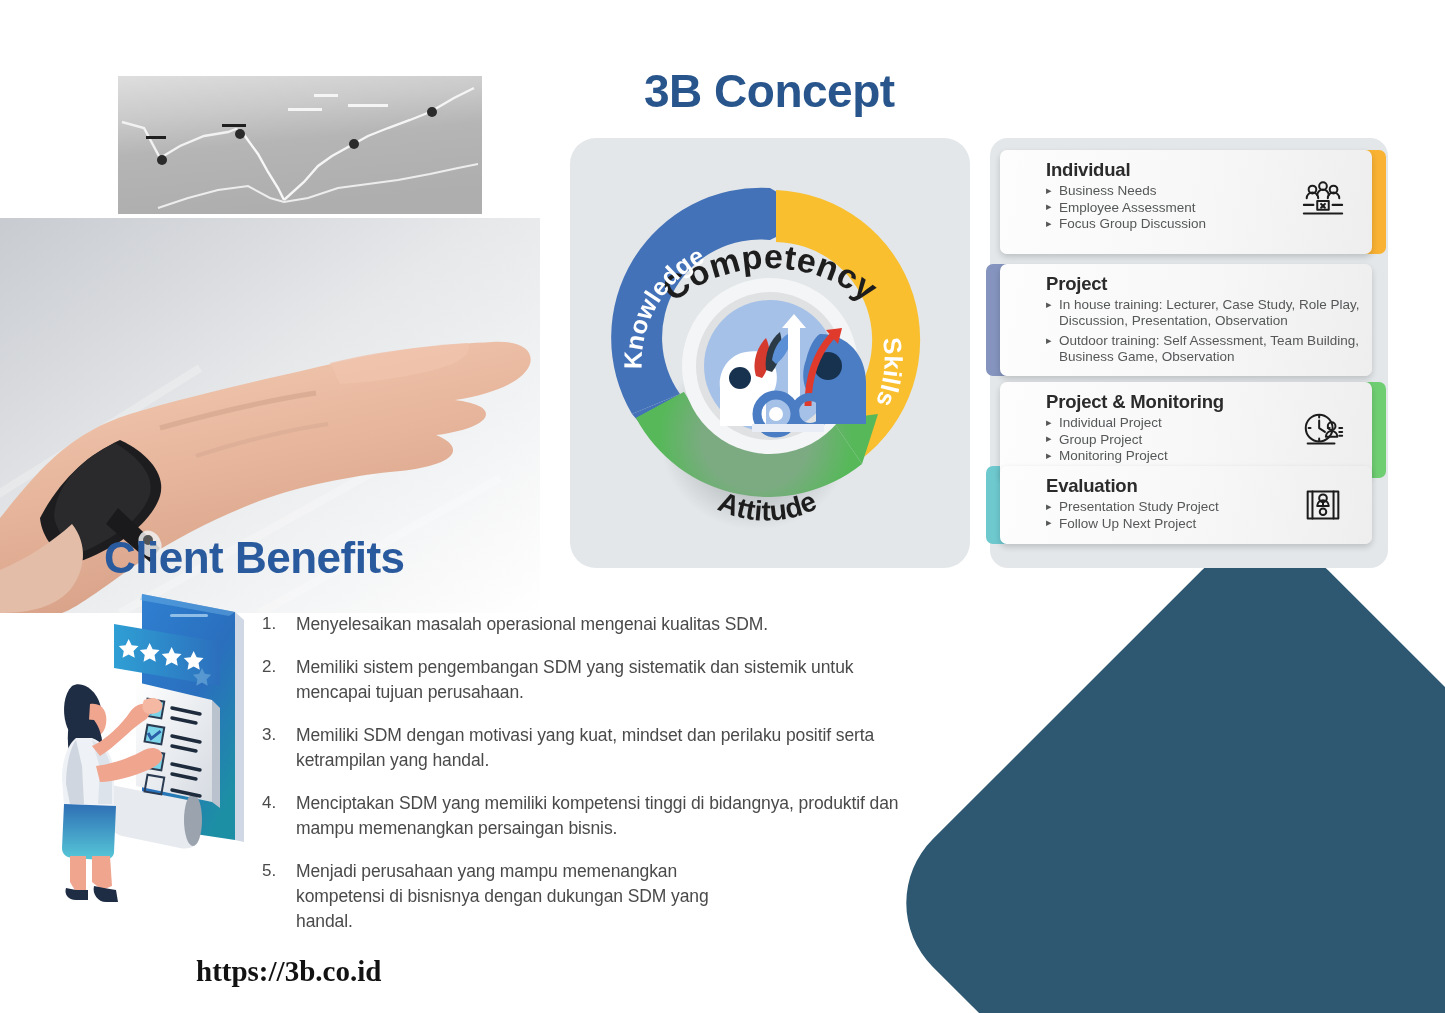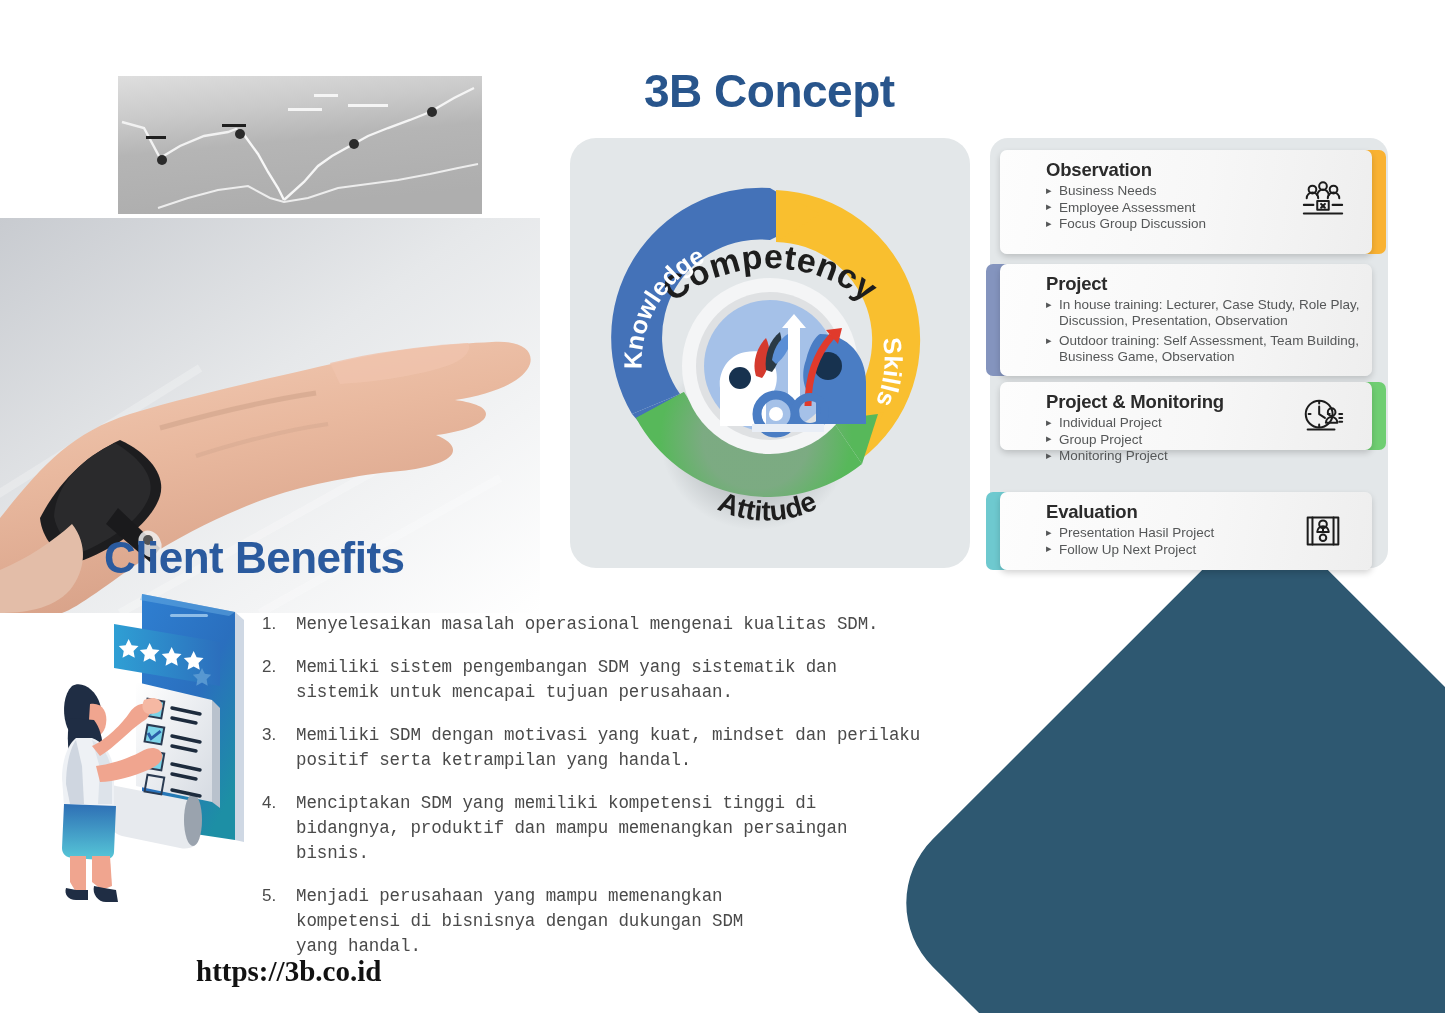--- a/index.html
+++ b/index.html
@@ -103,21 +103,21 @@
   
   .benefits{
     position:absolute;left:262px;top:612px;width:660px;z-index:6;
   }
   .b-item{display:flex;margin-bottom:18px;}
   .b-num{
     width:34px;flex:0 0 34px;
     font-size:17px;color:#4a4a4a;line-height:24px;
   }
   .b-text{
-    font-size:17.5px;color:#4a4a4a;line-height:25px;letter-spacing:-0.1px;font-family:Liberation Mono, monospace;
+    font-size:17.5px;color:#4a4a4a;line-height:25px;letter-spacing:-0.1px;
   }
 
   
   .woman-illus{
     position:absolute;left:30px;top:590px;width:250px;height:320px;z-index:6;
   }
   .woman-illus svg{display:block;width:100%;height:100%;}
 
   
   .site-url{
@@ -286,21 +286,21 @@
         <textPath href="#arcAtt" startOffset="50%" text-anchor="middle">Attitude</textPath>
       </text>
     </svg>
   </div>
 
   <div class="method-panel">
 
     <div class="m-card" style="top:12px;height:104px;">
       <div class="accent right" style="background:#f9b233;"></div>
       <div class="m-inner">
-        <div class="m-title">Observation</div>
+        <div class="m-title">Individual</div>
         <ul class="m-list">
           <li>Business Needs</li>
           <li>Employee Assessment</li>
           <li>Focus Group Discussion</li>
         </ul>
       </div>
       <div class="m-icon">
         <svg viewBox="0 0 48 48" fill="none" stroke="#1c1c1c" stroke-width="2.1" stroke-linecap="round" stroke-linejoin="round">
           <circle cx="13" cy="11" r="4"></circle>
             <path d="M7 20c0-3.3 2.7-6 6-6s6 2.7 6 6"></path>
@@ -320,21 +320,21 @@
       <div class="accent left" style="background:#8494be;"></div>
       <div class="m-inner">
         <div class="m-title">Project</div>
         <ul class="m-list" style="max-width:330px;">
           <li style="max-width:318px;margin-bottom:5px;">In house training: Lecturer, Case Study, Role Play, Discussion, Presentation, Observation</li>
           <li style="max-width:300px;">Outdoor training: Self Assessment, Team Building,  Business Game, Observation</li>
         </ul>
       </div>
     </div>
 
-    <div class="m-card" style="top:244px;height:68px;">
+    <div class="m-card" style="top:244px;height:96px;">
       <div class="accent right" style="background:#6fce72;"></div>
       <div class="m-inner">
         <div class="m-title">Project &amp; Monitoring</div>
         <ul class="m-list">
           <li>Individual Project</li>
           <li>Group Project</li>
           <li>Monitoring Project</li>
         </ul>
       </div>
       <div class="m-icon">
@@ -343,26 +343,26 @@
           <path d="M20 14v8l6 4"></path>
           <path d="M20 9v2M20 33v2M9 22h2M29 22h2"></path>
           <circle cx="33" cy="20" r="4"></circle>
           <path d="M27 31c0-3.3 2.7-6 6-6s6 2.7 6 6z"></path>
           <path d="M41 22h3M41 26h3M41 30h3"></path>
           <path d="M8 38h28"></path>
         </svg>
       </div>
     </div>
 
-    <div class="m-card" style="top:354px;height:78px;">
+    <div class="m-card" style="top:328px;height:78px;">
       <div class="accent left" style="background:#6ec9cf;"></div>
       <div class="m-inner">
         <div class="m-title">Evaluation</div>
         <ul class="m-list">
-          <li>Presentation Hasil Project</li>
+          <li>Presentation Study Project</li>
           <li>Follow Up Next Project</li>
         </ul>
       </div>
       <div class="m-icon">
         <svg viewBox="0 0 48 48" fill="none" stroke="#1c1c1c" stroke-width="2.1" stroke-linecap="round" stroke-linejoin="round">
           <rect x="8" y="10" width="32" height="28"></rect>
           <path d="M13 10v28M35 10v28"></path>
           <circle cx="24" cy="17" r="4"></circle>
           <path d="M18 25c0-3.3 2.7-6 6-6s6 2.7 6 6z"></path>
           <circle cx="24" cy="31" r="3.4"></circle>

